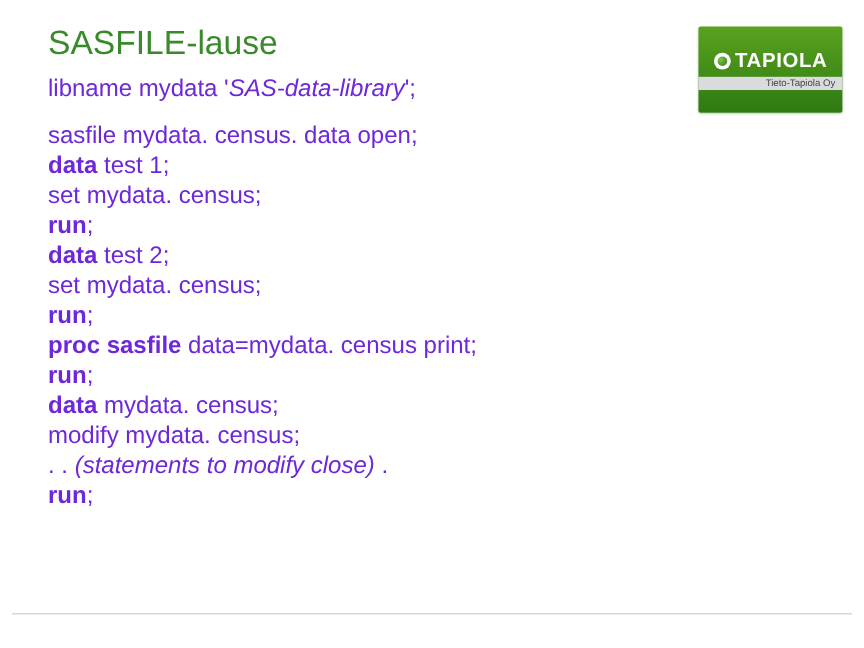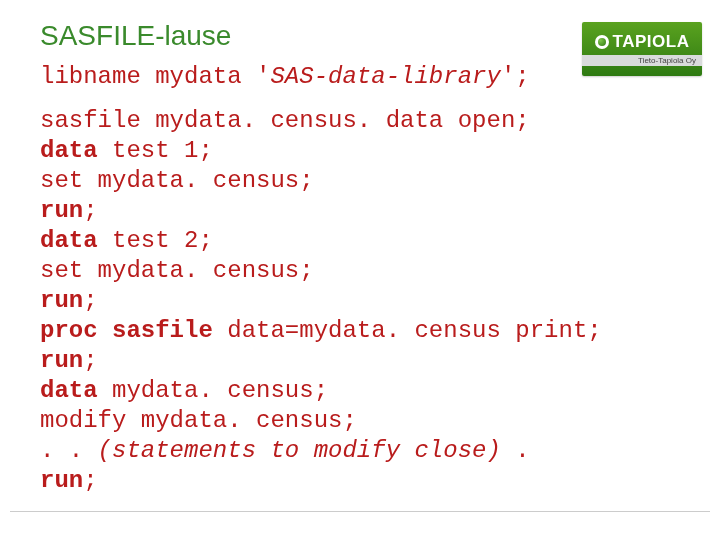--- a/index.html
+++ b/index.html
@@ -24,36 +24,35 @@
     top: 20px;
     width: 640px;
   }
   .title {
     color: #3a8a2c;
     font-size: 28px;
     font-weight: normal;
     margin-bottom: 10px;
   }
   .line {
-    font-size: 24px;
+    font-size: 20px;
     line-height: 1.25;
-    color: #b91c1c;
-    font-family: Liberation Mono, monospace;
+    color: #6d28d9;
   }
   .gap {
     height: 14px;
   }
   .italic { font-style: italic; }
   .bold { font-weight: bold; }
   .logo {
     position: absolute;
     right: 18px;
     top: 22px;
     width: 120px;
-    height: 54px;
+    height: 72px;
     background: linear-gradient(180deg, #5aa21f 0%, #2e7a12 100%);
     border-radius: 2px;
     display: flex;
     flex-direction: column;
     align-items: center;
     justify-content: center;
     box-shadow: 0 1px 2px rgba(0,0,0,0.2);
   }
   .logo-main {
     color: #fff;

